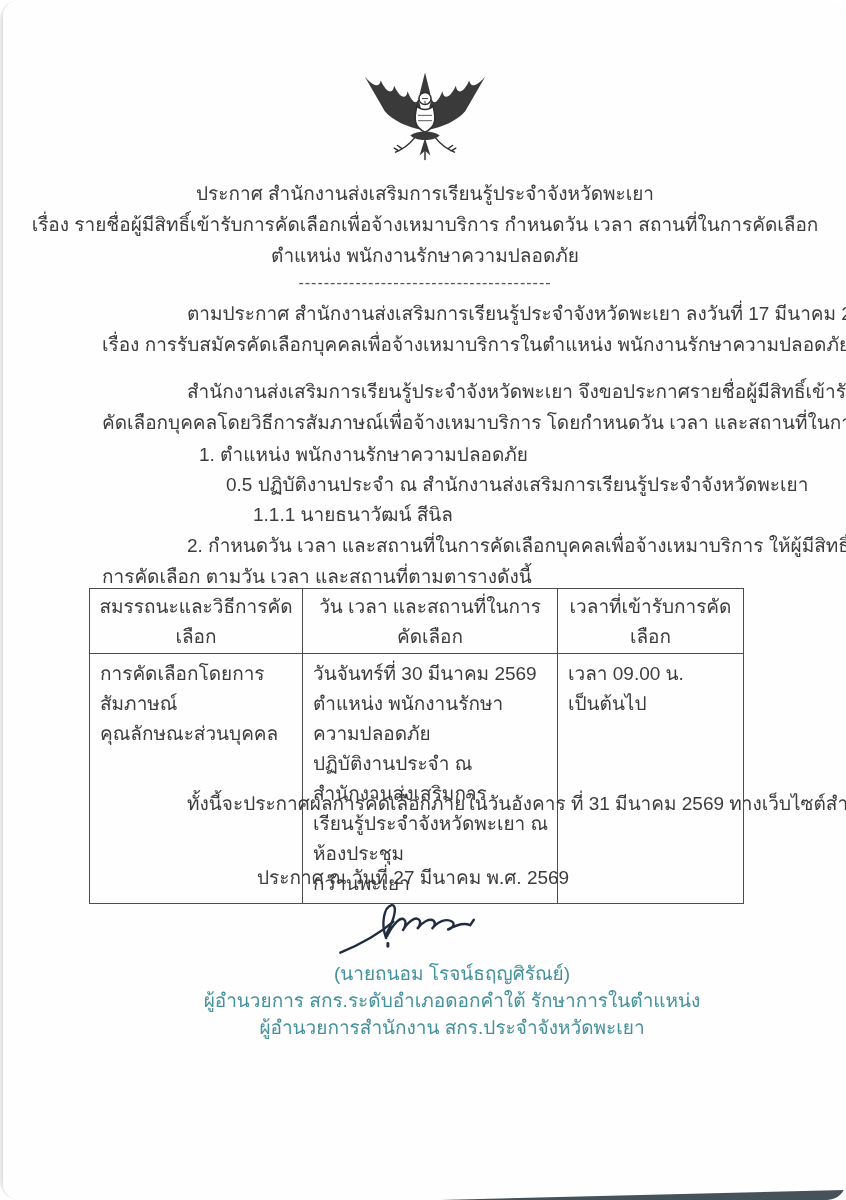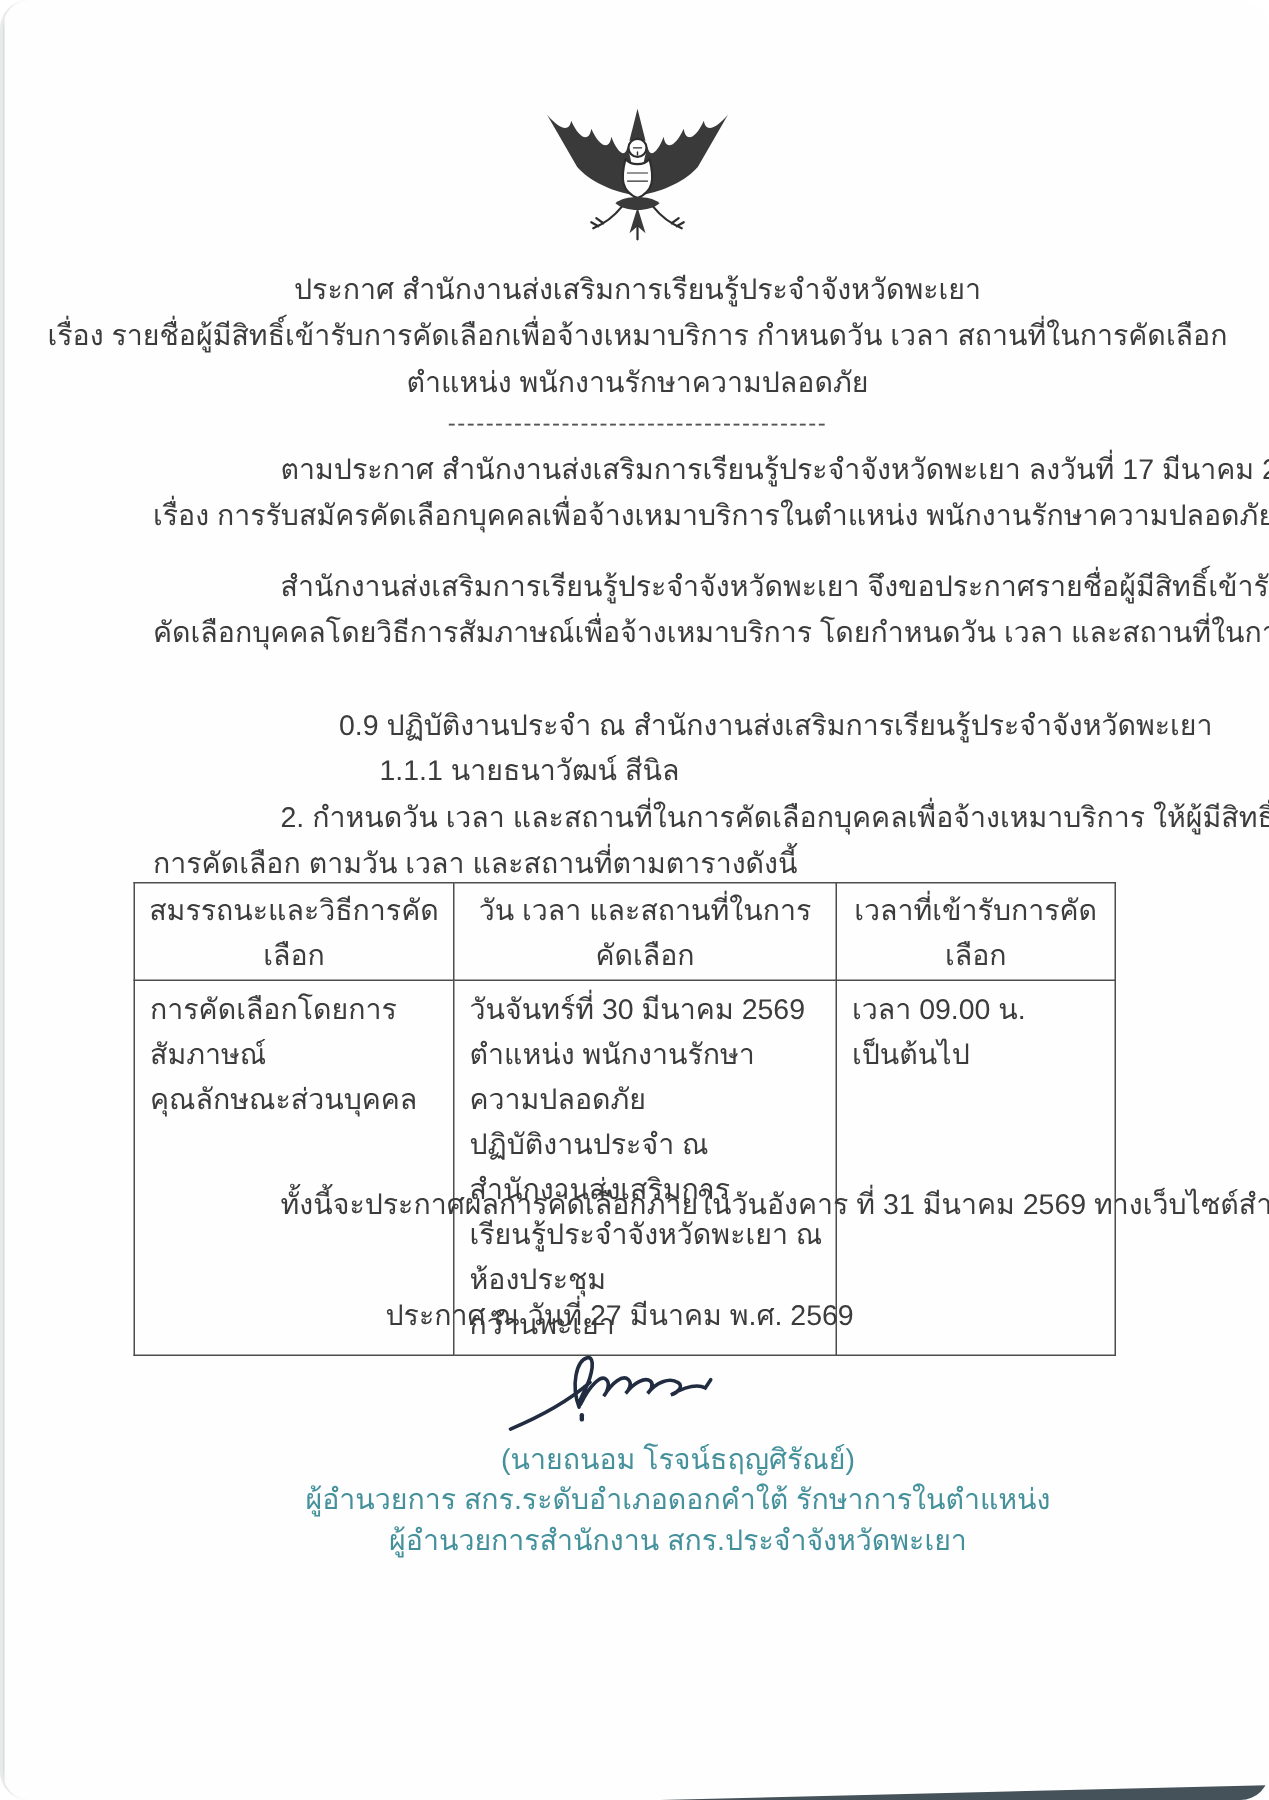--- a/index.html
+++ b/index.html
@@ -79,21 +79,22 @@
   <div class="abs t center-row" style="top:209px;">เรื่อง รายชื่อผู้มีสิทธิ์เข้ารับการคัดเลือกเพื่อจ้างเหมาบริการ กำหนดวัน เวลา สถานที่ในการคัดเลือก</div>
   <div class="abs t center-row" style="top:240px;">ตำแหน่ง พนักงานรักษาความปลอดภัย</div>
   <div class="abs center-row divider" style="top:274px;">----------------------------------------</div>
 
   <div class="abs t" style="left:185px; top:298px;">ตามประกาศ สำนักงานส่งเสริมการเรียนรู้ประจำจังหวัดพะเยา ลงวันที่ 17 มีนาคม 2569</div>
   <div class="abs t" style="left:100px; top:329px;">เรื่อง การรับสมัครคัดเลือกบุคคลเพื่อจ้างเหมาบริการในตำแหน่ง พนักงานรักษาความปลอดภัย</div>
 
   <div class="abs t" style="left:185px; top:376px;">สำนักงานส่งเสริมการเรียนรู้ประจำจังหวัดพะเยา จึงขอประกาศรายชื่อผู้มีสิทธิ์เข้ารับการ</div>
   <div class="abs t" style="left:100px; top:407px;">คัดเลือกบุคคลโดยวิธีการสัมภาษณ์เพื่อจ้างเหมาบริการ โดยกำหนดวัน เวลา และสถานที่ในการคัดเลือก ดังนี้</div>
 
-  <div class="abs t" style="left:224px; top:469px;">0.9 ปฏิบัติงานประจำ ณ สำนักงานส่งเสริมการเรียนรู้ประจำจังหวัดพะเยา</div>
+  <div class="abs t" style="left:197px; top:439px;">1. ตำแหน่ง พนักงานรักษาความปลอดภัย</div>
+  <div class="abs t" style="left:224px; top:469px;">0.5 ปฏิบัติงานประจำ ณ สำนักงานส่งเสริมการเรียนรู้ประจำจังหวัดพะเยา</div>
   <div class="abs t" style="left:251px; top:499px;">1.1.1 นายธนาวัฒน์   สีนิล</div>
   <div class="abs t" style="left:185px; top:530px;">2. กำหนดวัน เวลา และสถานที่ในการคัดเลือกบุคคลเพื่อจ้างเหมาบริการ ให้ผู้มีสิทธิ์เข้ารับ</div>
   <div class="abs t" style="left:100px; top:561px;">การคัดเลือก ตามวัน เวลา และสถานที่ตามตารางดังนี้</div>
 
   <table class="doc-table">
     <colgroup>
       <col class="col-method">
         <col class="col-schedule">
         <col class="col-time">
     </colgroup>

